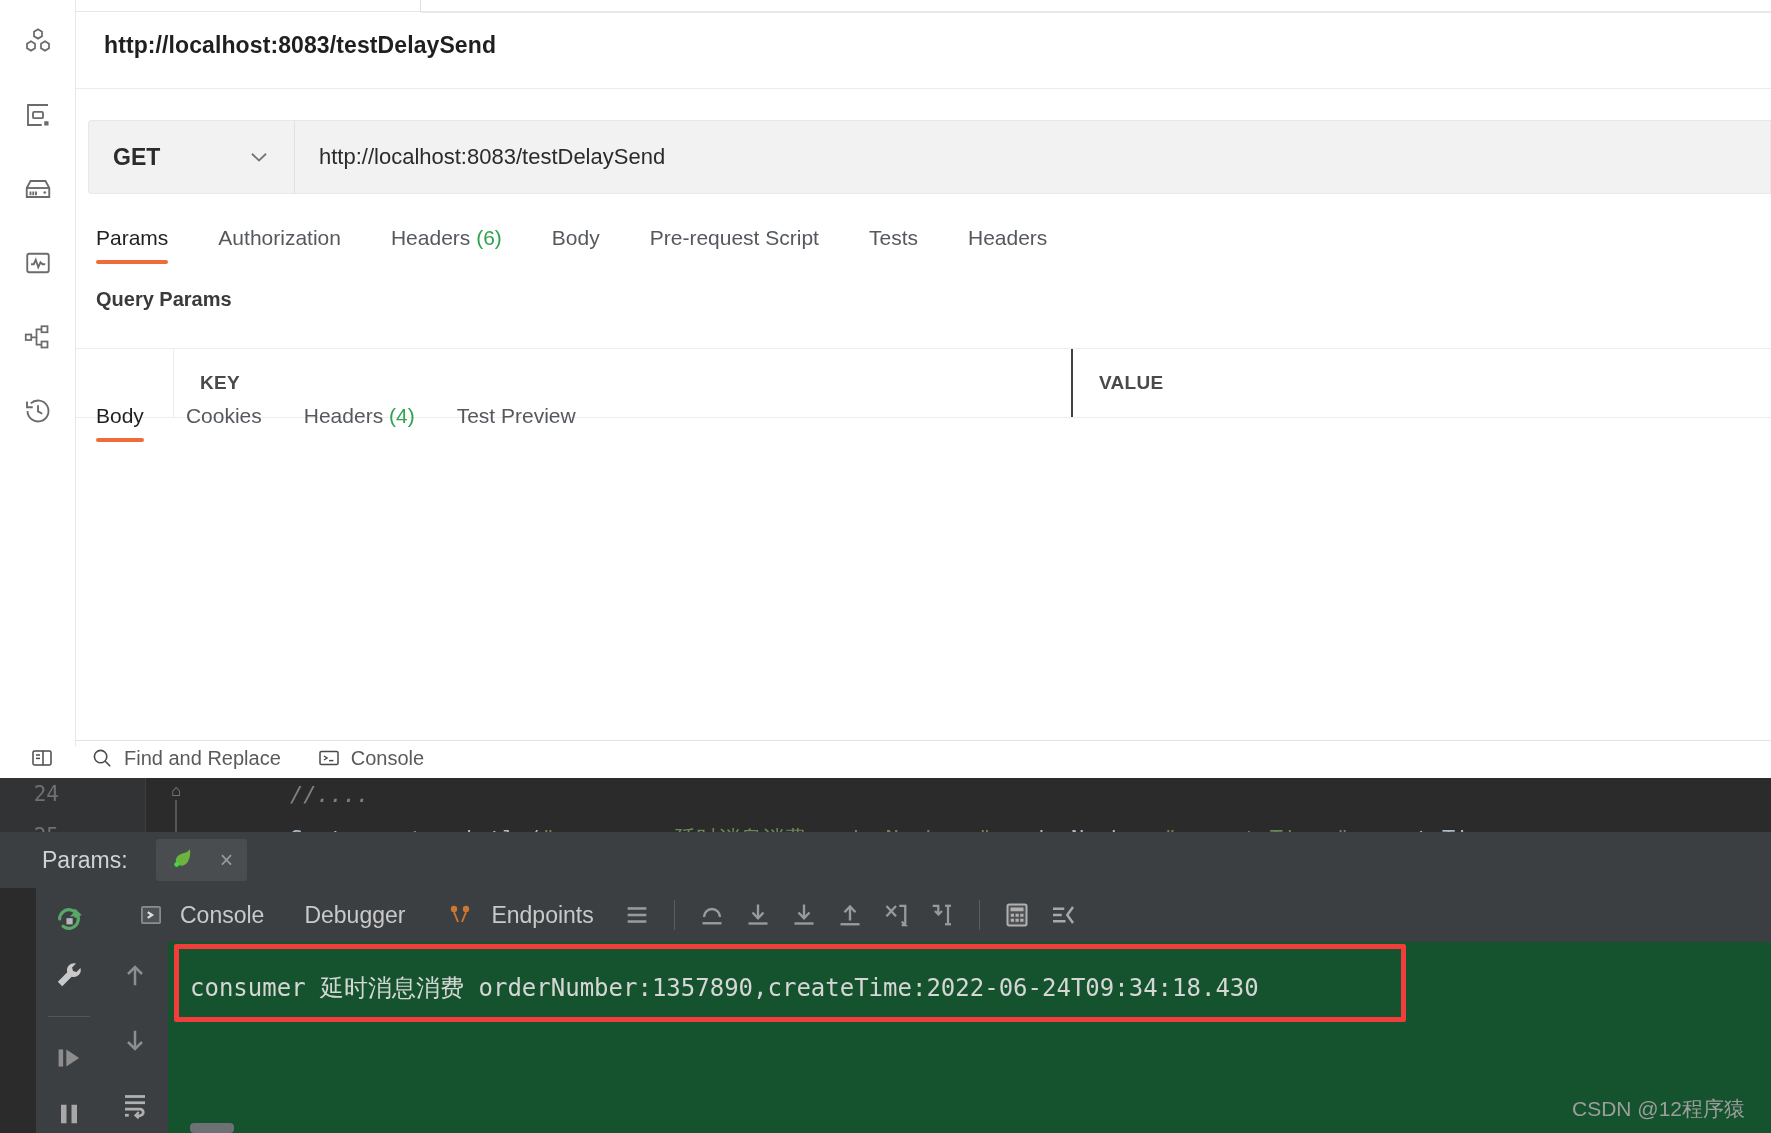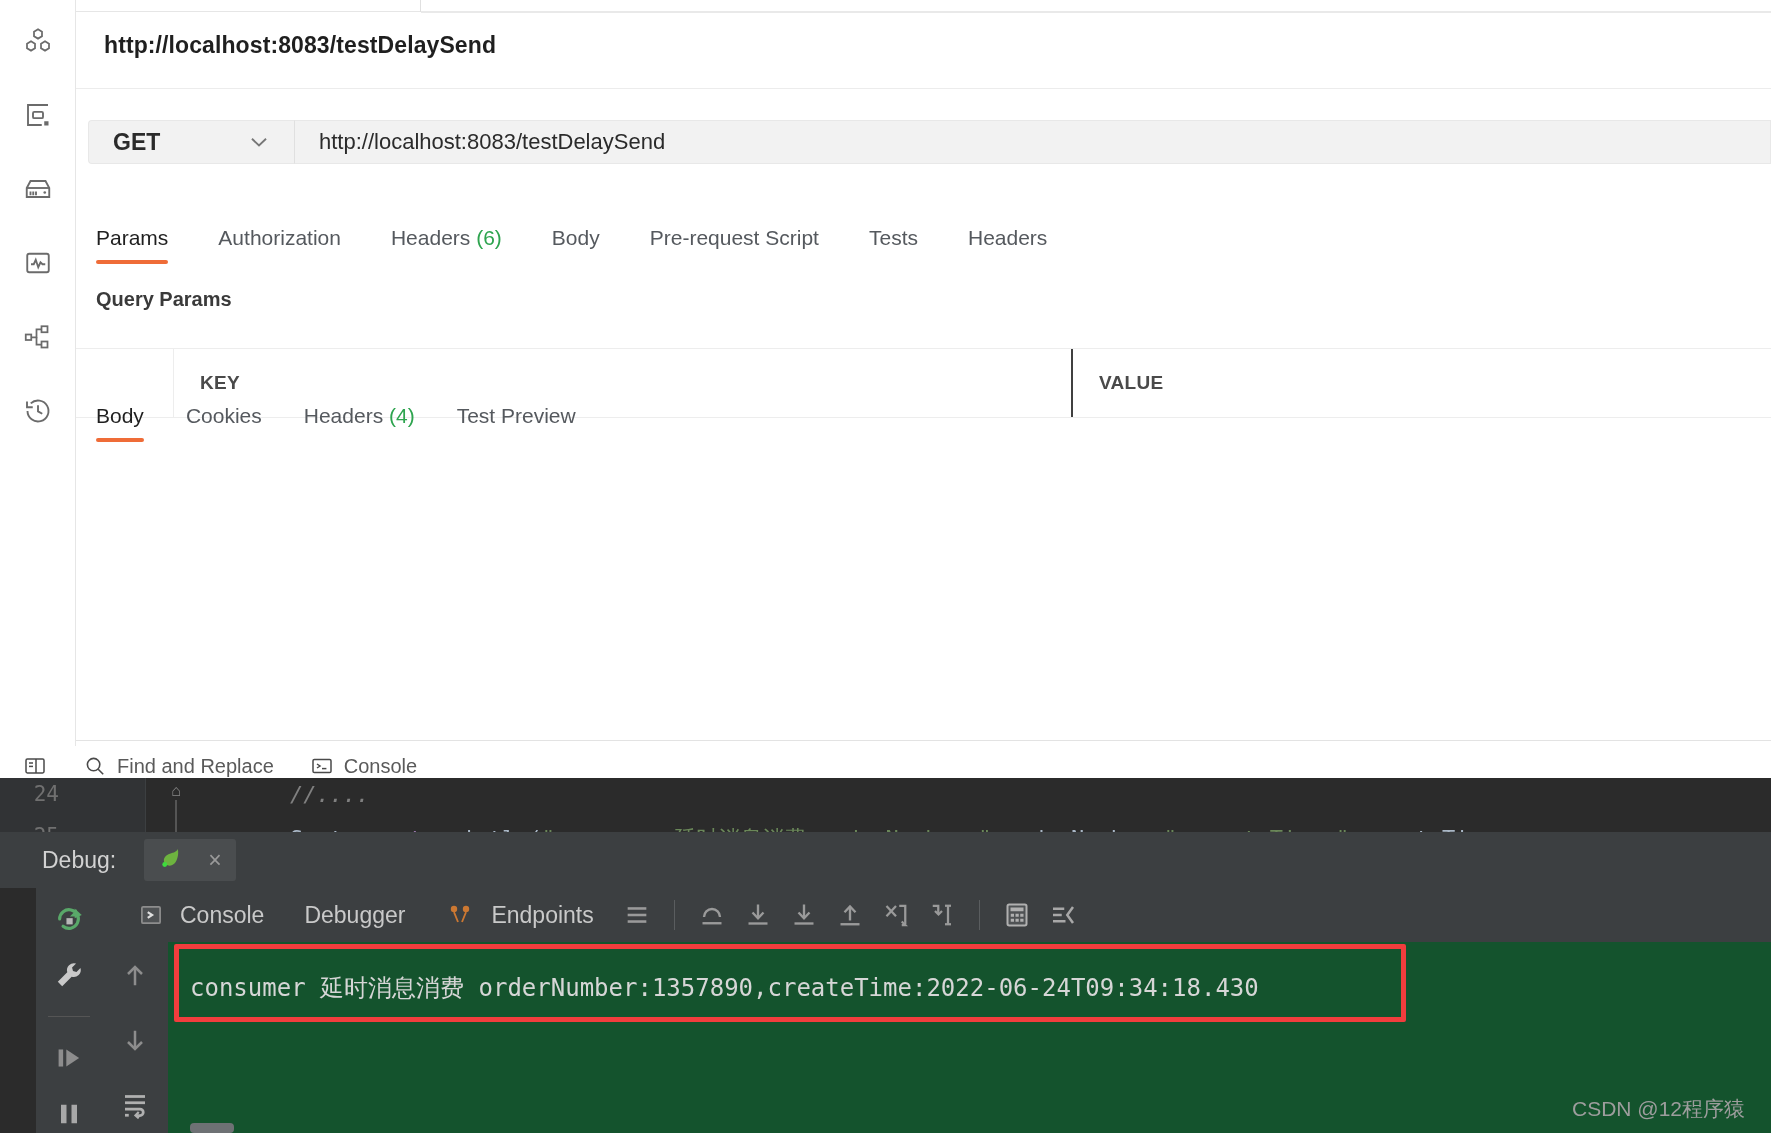--- a/index.html
+++ b/index.html
@@ -45,21 +45,21 @@
 
   .pm-reqtitle {
     position: absolute; left: 28px; top: 32px;
     font-size: 23px; font-weight: 700; color: #1f1f1f; letter-spacing: .1px;
   }
   .pm-titlesep {
     position: absolute; left: 0; top: 88px; right: 0; height: 1px; background: #ececec;
   }
 
   .pm-urlrow {
-    position: absolute; left: 12px; top: 120px; right: 0; height: 44px;
+    position: absolute; left: 12px; top: 120px; right: 0; height: 74px;
     display: flex; align-items: stretch;
   }
   .pm-method {
     width: 206px; background: #f2f2f2; border: 1px solid #e8e8e8; border-right: none;
     border-radius: 4px 0 0 4px;
     display: flex; align-items: center; justify-content: space-between;
     padding: 0 22px 0 24px;
   }
   .pm-method .mlabel { font-size: 23px; font-weight: 700; color: #2b2b2b; }
   .pm-method .chev { color: #777; display: flex; }
@@ -127,23 +127,23 @@
 
   .pm-respbody {
     position: absolute; left: 76px; top: 580px; right: 0; bottom: 88px;
     background: #fff;
   }
   .pm-bodysep {
     position: absolute; left: 0; top: 740px; right: 0; height: 1px; background: #e3e3e3;
   }
 
   .pm-footer {
-    position: absolute; left: 5px; top: 746px; right: 0; height: 32px;
+    position: absolute; left: 12px; top: 746px; right: 0; height: 32px;
     background: #fff;
-    display: flex; align-items: flex-end; gap: 0;
+    display: flex; align-items: flex-start; gap: 0;
   }
   .pm-foot-item {
     display: flex; align-items: center; gap: 10px;
     font-size: 20px; color: #5a5a5a; cursor: pointer; padding: 0 18px;
   }
   .pm-foot-item svg { display: block; color: #4a4a4a; }
 
   
   .idea {
     position: absolute; left: 0; top: 778px; width: 1771px; height: 355px;
@@ -411,21 +411,21 @@
         <div class="ln" style="top:4px;">24</div>
         <div class="ln" style="top:46px;">25</div>
         <div class="fold" style="top:4px;">⌂</div>
         <div class="foldline"></div>
       </div>
       <div class="codeline c-comment" style="top:4px;">//....</div>
       <div class="codeline" style="top:46px;"><span class="c-plain">System.</span><span class="c-kw">out</span><span class="c-plain">.println(</span><span class="c-str">"consumer 延时消息消费 orderNumber:"</span><span class="c-plain">+orderNumber+</span><span class="c-str">" createTime:"</span><span class="c-plain">+createTime</span></div>
     </div>
 
     <div class="idea-debugbar">
-      <span class="dlabel">Debug:</span>
+      <span class="dlabel">Params:</span>
       <span class="dconf">
         <span>
           <svg width="28" height="28" viewBox="0 0 24 24" fill="none">
             <path d="M20.4 4.2c-1.3 3.1-4.8 3.1-8 4.6-3.1 1.5-4.6 4-3.6 6.9 1 2.8 4.4 3.6 7.2 2.1 3.9-2.1 5.5-8.9 4.4-13.6z" fill="#6db33f"></path>
             <circle cx="9.2" cy="17.6" r="2.1" fill="#3ddc3d"></circle>
           </svg>
         </span>
         <span class="dclose">×</span>
       </span>
     </div>

